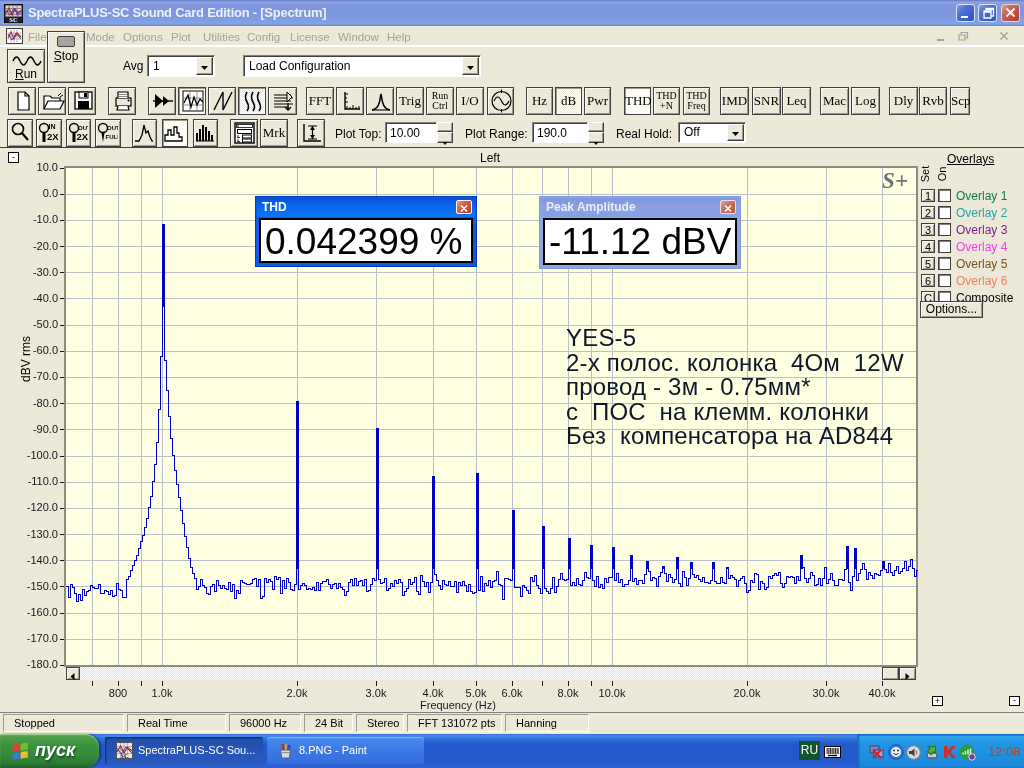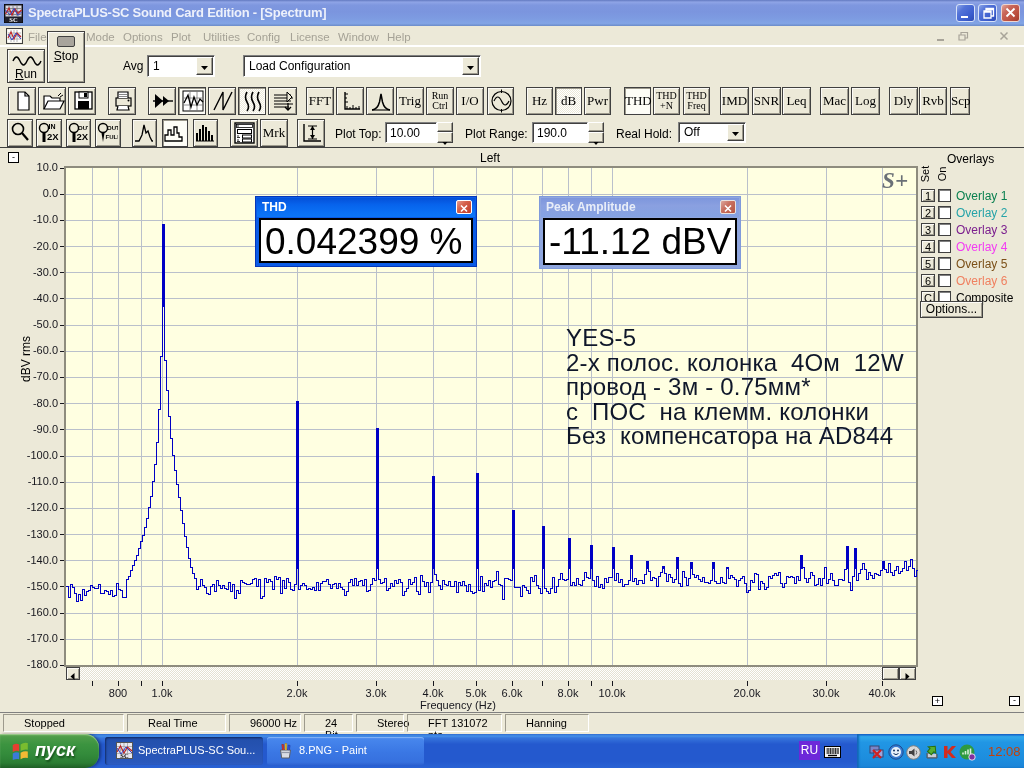--- a/index.html
+++ b/index.html
@@ -45,30 +45,30 @@
 #thdwin{left:255px;top:196px;width:222px;height:71px;border-color:#0637B8;background:#0B5CE6}
 #thdwin .tb{background:linear-gradient(180deg,#0450D8 0%,#0763EC 35%,#0A70F4 75%,#0C76F6 100%)}
 #pkwin{left:539px;top:196px;width:202px;height:73px;border-color:#7F9ADB;background:#8FA6DE}
 #pkwin .tb{background:linear-gradient(180deg,#7D96DC 0%,#8AA0E0 40%,#84A2E2 100%)}
 #pkwin .tt{color:#E8EDF8}
 #pkwin .cls{background:linear-gradient(135deg,#DCA89E 0%,#C97262 40%,#B55542 100%);border-color:#E8E2E0}
 .ovlab{position:absolute;font-size:12px}
 .ovbtn{position:absolute;width:14px;height:13px;background:#ECE9D8;border:1px solid #404040;box-shadow:inset 1px 1px 0 #FBFAF6,inset -1px -1px 0 #9D9A8D;font-size:11px;text-align:center;line-height:12px}
 .ovchk{position:absolute;width:13px;height:13px;background:#fff;border:1px solid #404040;box-shadow:inset 1px 1px 0 #808080}
 #statusbar{left:0;top:712px;width:1024px;height:22px;background:#ECE9D8;border-top:1px solid #808080}
-.seg{position:absolute;top:714px;height:18px;border:1px solid #9D9A8D;border-right-color:#fff;border-bottom-color:#fff;font-size:11px;color:#000;padding:2px 0 0 20px}
+.seg{position:absolute;top:714px;height:18px;border:1px solid #9D9A8D;border-right-color:#fff;border-bottom-color:#fff;font-size:11px;color:#000;padding:2px 0 0 10px}
 #taskbar{left:0;top:734px;width:1024px;height:34px;background:linear-gradient(180deg,#2E6AD0 0%,#4590E8 6%,#3674DC 12%,#2459CE 30%,#2459CE 80%,#2A62D4 100%)}
 #startbtn{left:0;top:734px;width:99px;height:34px;background:linear-gradient(180deg,#6FAE5E 0%,#4F9D4A 8%,#3C9440 30%,#338B3B 60%,#2B7D33 85%,#1F5F26 100%);border-radius:0 14px 14px 0;box-shadow:inset 0 1px 1px #9CCB8C,2px 0 3px rgba(0,0,20,.4)}
 #starttext{left:35px;top:740px;font-size:18px;font-style:italic;font-weight:bold;color:#fff;text-shadow:1px 2px 2px rgba(0,35,0,.55)}
 .taskbtn{position:absolute;top:737px;height:28px;border-radius:3px;font-size:11px;color:#fff}
 #task1{left:105px;width:158px;background:linear-gradient(180deg,#1C4398 0%,#2350AC 8%,#2A58BC 90%,#2E5DC4 100%);box-shadow:inset 1px 1px 2px #122C66}
 #task2{left:267px;width:157px;background:linear-gradient(180deg,#5B94F2 0%,#4685EC 10%,#3A77E4 55%,#3670DE 90%,#2E62D0 100%);box-shadow:inset 0 1px 0 #7FB0F6}
 #tray{left:857px;top:734px;width:167px;height:34px;background:linear-gradient(180deg,#1459C8 0%,#30A8EA 8%,#2196E4 25%,#1D8EDE 70%,#1B84D8 100%);box-shadow:inset 2px 0 2px #1268B8}
 #clock{left:988px;top:744px;font-size:13px;color:#c2410c}
-#rubox{left:799px;top:741px;width:21px;height:19px;background:#6d28d9;font-size:12px;color:#fff;text-align:center;padding-top:2px}
+#rubox{left:799px;top:741px;width:21px;height:19px;background:#14532d;font-size:12px;color:#fff;text-align:center;padding-top:2px}
 </style></head>
 <body>
 
 <div id="titlebar" class="abs"></div>
 <svg class="abs" style="left:4px;top:4px" width="19" height="19">
 <rect x="0" y="0" width="19" height="19" fill="#20202C" stroke="#000"></rect>
 <rect x="1.5" y="1.5" width="16" height="11" fill="#D8D8E2"></rect>
 <path d="M1.5 4.5 H17.5 M1.5 7.5 H17.5 M1.5 10.5 H17.5 M5 1.5 V12.5 M9 1.5 V12.5 M13 1.5 V12.5" stroke="#777" stroke-width="0.8" fill="none"></path>
 <path d="M1.5 10 L5 4 L8 11 L11 5 L14 9.5 L17.5 6" stroke="#C02020" stroke-width="1.2" fill="none"></path>
 <path d="M1.5 6 L6 11 L10 4.5 L14 11.5 L17.5 8" stroke="#3040C0" stroke-width="1" fill="none"></path>
@@ -410,21 +410,21 @@
 <div id="pkwin" class="fwin">
     <div class="tb"></div>
     <div class="tt">Peak Amplitude</div>
 <div class="cls"><svg width="14" height="12">
         <path d="M4 2.5 L10 8.5 M10 2.5 L4 8.5" stroke="#fff" stroke-width="1.6"></path>
       </svg></div>
 <div class="body">
       <div class="val">-11.12 dBV</div>
     </div>
   </div>
-<div class="abs" style="left:947px;top:152px;font-size:12px;color:#000;">Overlays</div>
+<div class="abs" style="left:947px;top:152px;font-size:12px;color:#000;text-decoration:underline">Overlays</div>
 <div class="abs" style="left:913px;top:168px;font-size:11px;color:#000;transform:rotate(-90deg);transform-origin:center;width:24px;text-align:center">Set</div>
 <div class="abs" style="left:930px;top:168px;font-size:11px;color:#000;transform:rotate(-90deg);transform-origin:center;width:24px;text-align:center">On</div>
 <div class="ovbtn" style="left:921px;top:189px">1</div>
 <div class="ovchk" style="left:938px;top:189px"></div>
 <div class="ovlab" style="left:956px;top:189px;color:#0A8050">Overlay 1</div>
 <div class="ovbtn" style="left:921px;top:206px">2</div>
 <div class="ovchk" style="left:938px;top:206px"></div>
 <div class="ovlab" style="left:956px;top:206px;color:#25A3A8">Overlay 2</div>
 <div class="ovbtn" style="left:921px;top:223px">3</div>
 <div class="ovchk" style="left:938px;top:223px"></div>

